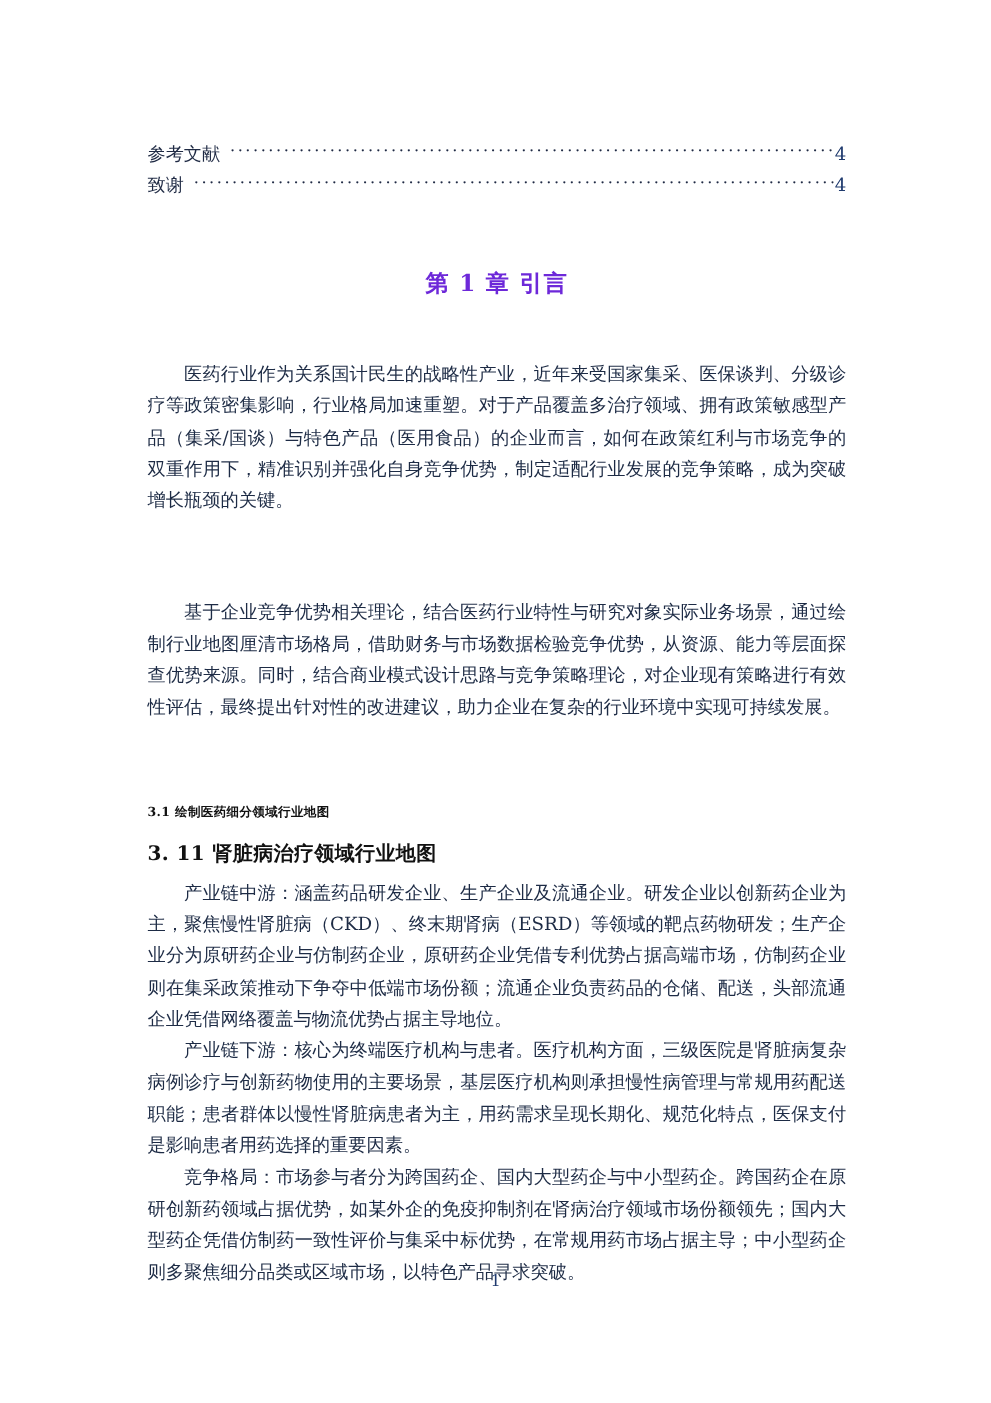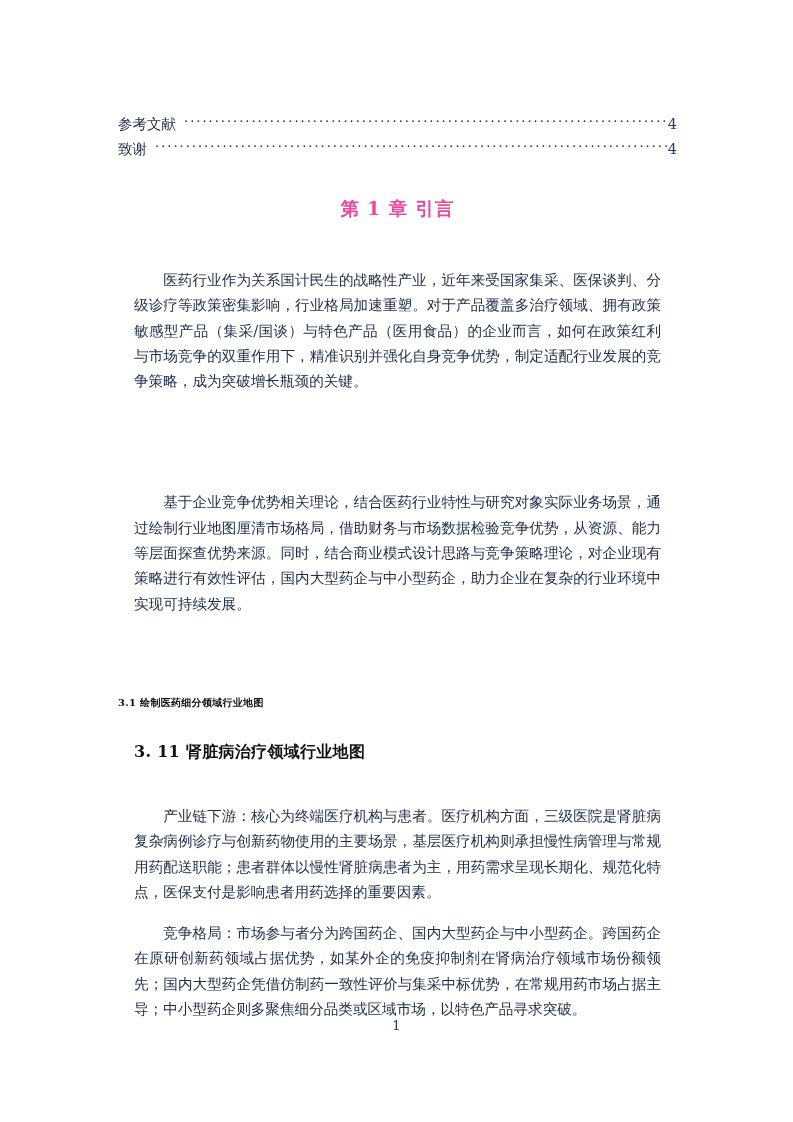--- a/index.html
+++ b/index.html
@@ -60,49 +60,49 @@
     flex: 0 0 auto;
     font-size: 14.5px;
     color: #1f3a6e;
   }
 
   
   h1.chapter {
     font-size: 18.5px;
     font-weight: bold;
     text-align: center;
-    margin: 0;
+    margin: 18px;
     padding: 0;
     letter-spacing: 1px;
-    color: #ec4899;
+    color: #6d28d9;
     font-family: "DejaVu Serif", "Liberation Serif", serif;
   }
 
   h2.section {
     font-size: 10px;
     font-weight: bold;
     margin: 0;
     padding: 0;
     color: #111111;
     letter-spacing: 0.3px;
   }
   h3.subsection {
     font-size: 16px;
     font-weight: bold;
-    margin: 16px;
+    margin: 0;
     padding: 0;
     color: #111111;
     letter-spacing: 0.3px;
   }
 
   
   p.body {
     font-size: 14.6px;
     line-height: 25.3px;
-    margin: 16px;
+    margin: 0;
     padding: 0;
     text-align: justify;
     text-justify: inter-ideograph;
     text-indent: 2em;
     color: #1d2b45;
   }
 
   .sp-8  { height: 8px; }
   .sp-16 { height: 16px; }
   .sp-30 { height: 30px; }
@@ -140,30 +140,31 @@
       </li>
     </ul>
 
     <div class="sp-34"></div>
     <h1 class="chapter">第 1 章   引言</h1>
     <div class="sp-30"></div>
     <p class="body">医药行业作为关系国计民生的战略性产业，近年来受国家集采、医保谈判、分级诊疗等政策密集影响，行业格局加速重塑。对于产品覆盖多治疗领域、拥有政策敏感型产品（集采/国谈）与特色产品（医用食品）的企业而言，如何在政策红利与市场竞争的双重作用下，精准识别并强化自身竞争优势，制定适配行业发展的竞争策略，成为突破增长瓶颈的关键。</p>
 
     <div class="sp-34"></div>
     <div class="sp-30"></div>
-    <p class="body">基于企业竞争优势相关理论，结合医药行业特性与研究对象实际业务场景，通过绘制行业地图厘清市场格局，借助财务与市场数据检验竞争优势，从资源、能力等层面探查优势来源。同时，结合商业模式设计思路与竞争策略理论，对企业现有策略进行有效性评估，国内大型药企与中小型药企，助力企业在复杂的行业环境中实现可持续发展。</p>
+    <p class="body">基于企业竞争优势相关理论，结合医药行业特性与研究对象实际业务场景，通过绘制行业地图厘清市场格局，借助财务与市场数据检验竞争优势，从资源、能力等层面探查优势来源。同时，结合商业模式设计思路与竞争策略理论，对企业现有策略进行有效性评估，最终提出针对性的改进建议，助力企业在复杂的行业环境中实现可持续发展。</p>
 
     <div class="sp-34"></div>
     <div class="sp-30"></div>
 
     <h2 class="section">3.1  绘制医药细分领域行业地图</h2>
     <div class="sp-16"></div>
     <h3 class="subsection">3. 11 肾脏病治疗领域行业地图</h3>
     <div class="sp-8"></div>
 
+    <p class="body">产业链中游：涵盖药品研发企业、生产企业及流通企业。研发企业以创新药企业为主，聚焦慢性肾脏病（CKD）、终末期肾病（ESRD）等领域的靶点药物研发；生产企业分为原研药企业与仿制药企业，原研药企业凭借专利优势占据高端市场，仿制药企业则在集采政策推动下争夺中低端市场份额；流通企业负责药品的仓储、配送，头部流通企业凭借网络覆盖与物流优势占据主导地位。</p>
     <p class="body">产业链下游：核心为终端医疗机构与患者。医疗机构方面，三级医院是肾脏病复杂病例诊疗与创新药物使用的主要场景，基层医疗机构则承担慢性病管理与常规用药配送职能；患者群体以慢性肾脏病患者为主，用药需求呈现长期化、规范化特点，医保支付是影响患者用药选择的重要因素。</p>
     <p class="body">竞争格局：市场参与者分为跨国药企、国内大型药企与中小型药企。跨国药企在原研创新药领域占据优势，如某外企的免疫抑制剂在肾病治疗领域市场份额领先；国内大型药企凭借仿制药一致性评价与集采中标优势，在常规用药市场占据主导；中小型药企则多聚焦细分品类或区域市场，以特色产品寻求突破。</p>
 
   </div>
 
   <div class="page-number">1</div>
 
 </div>
 
 </body></html>

